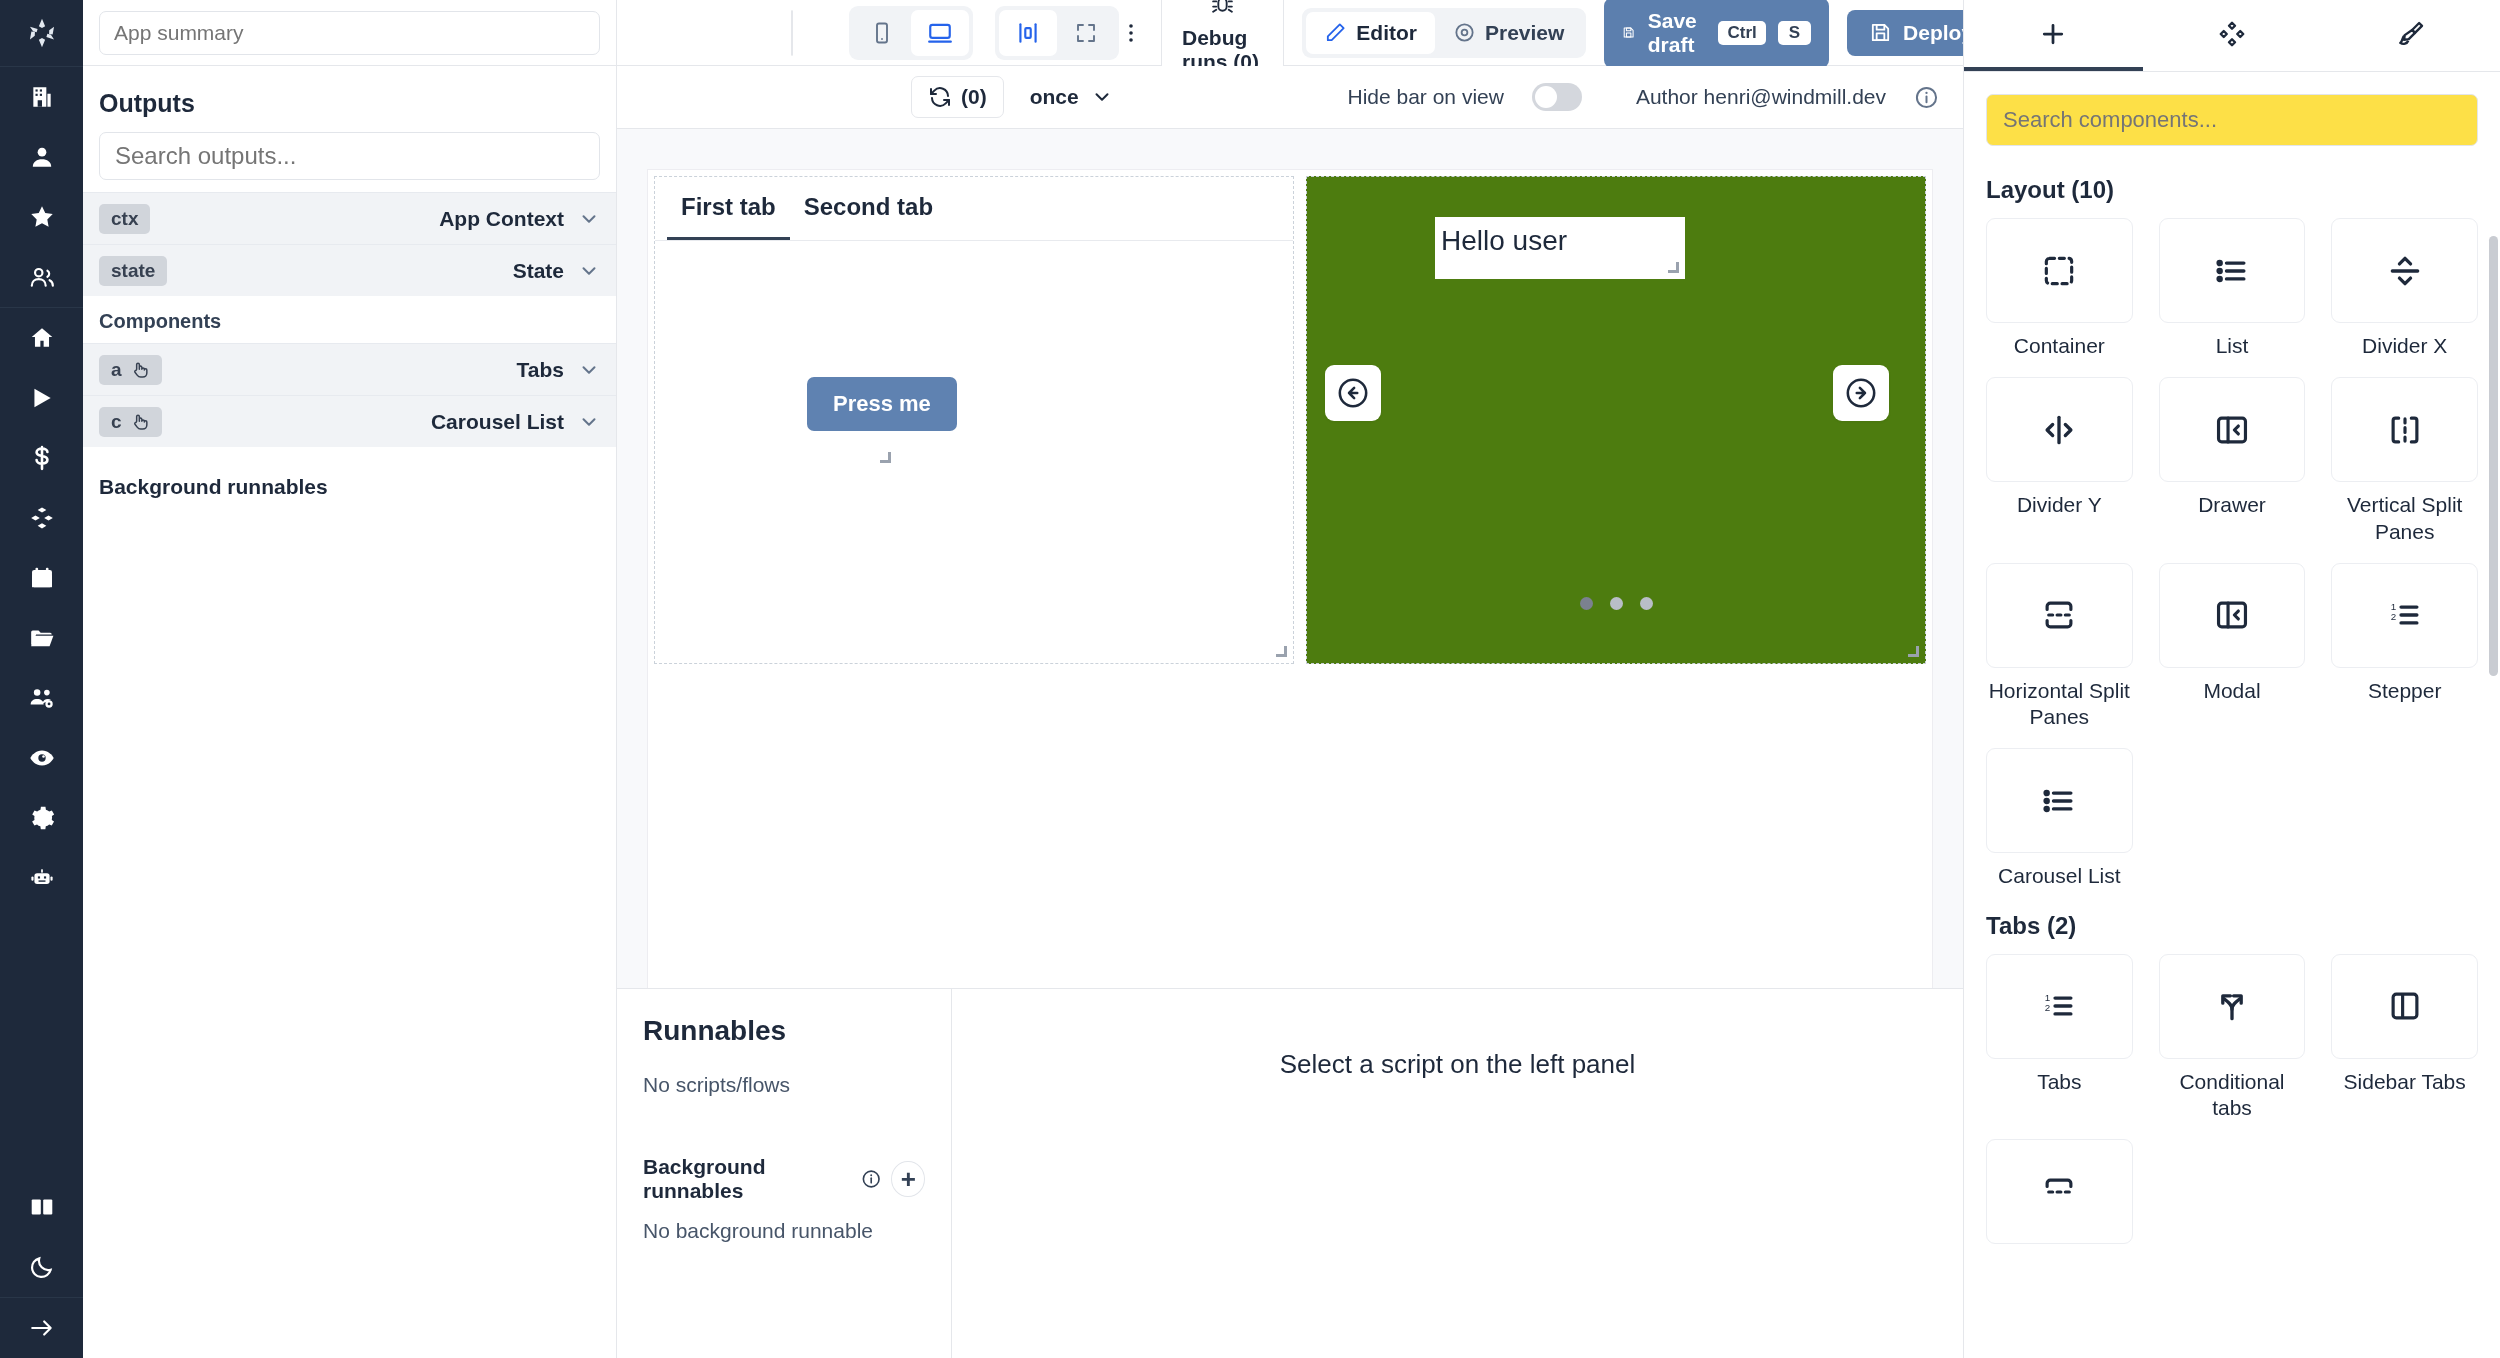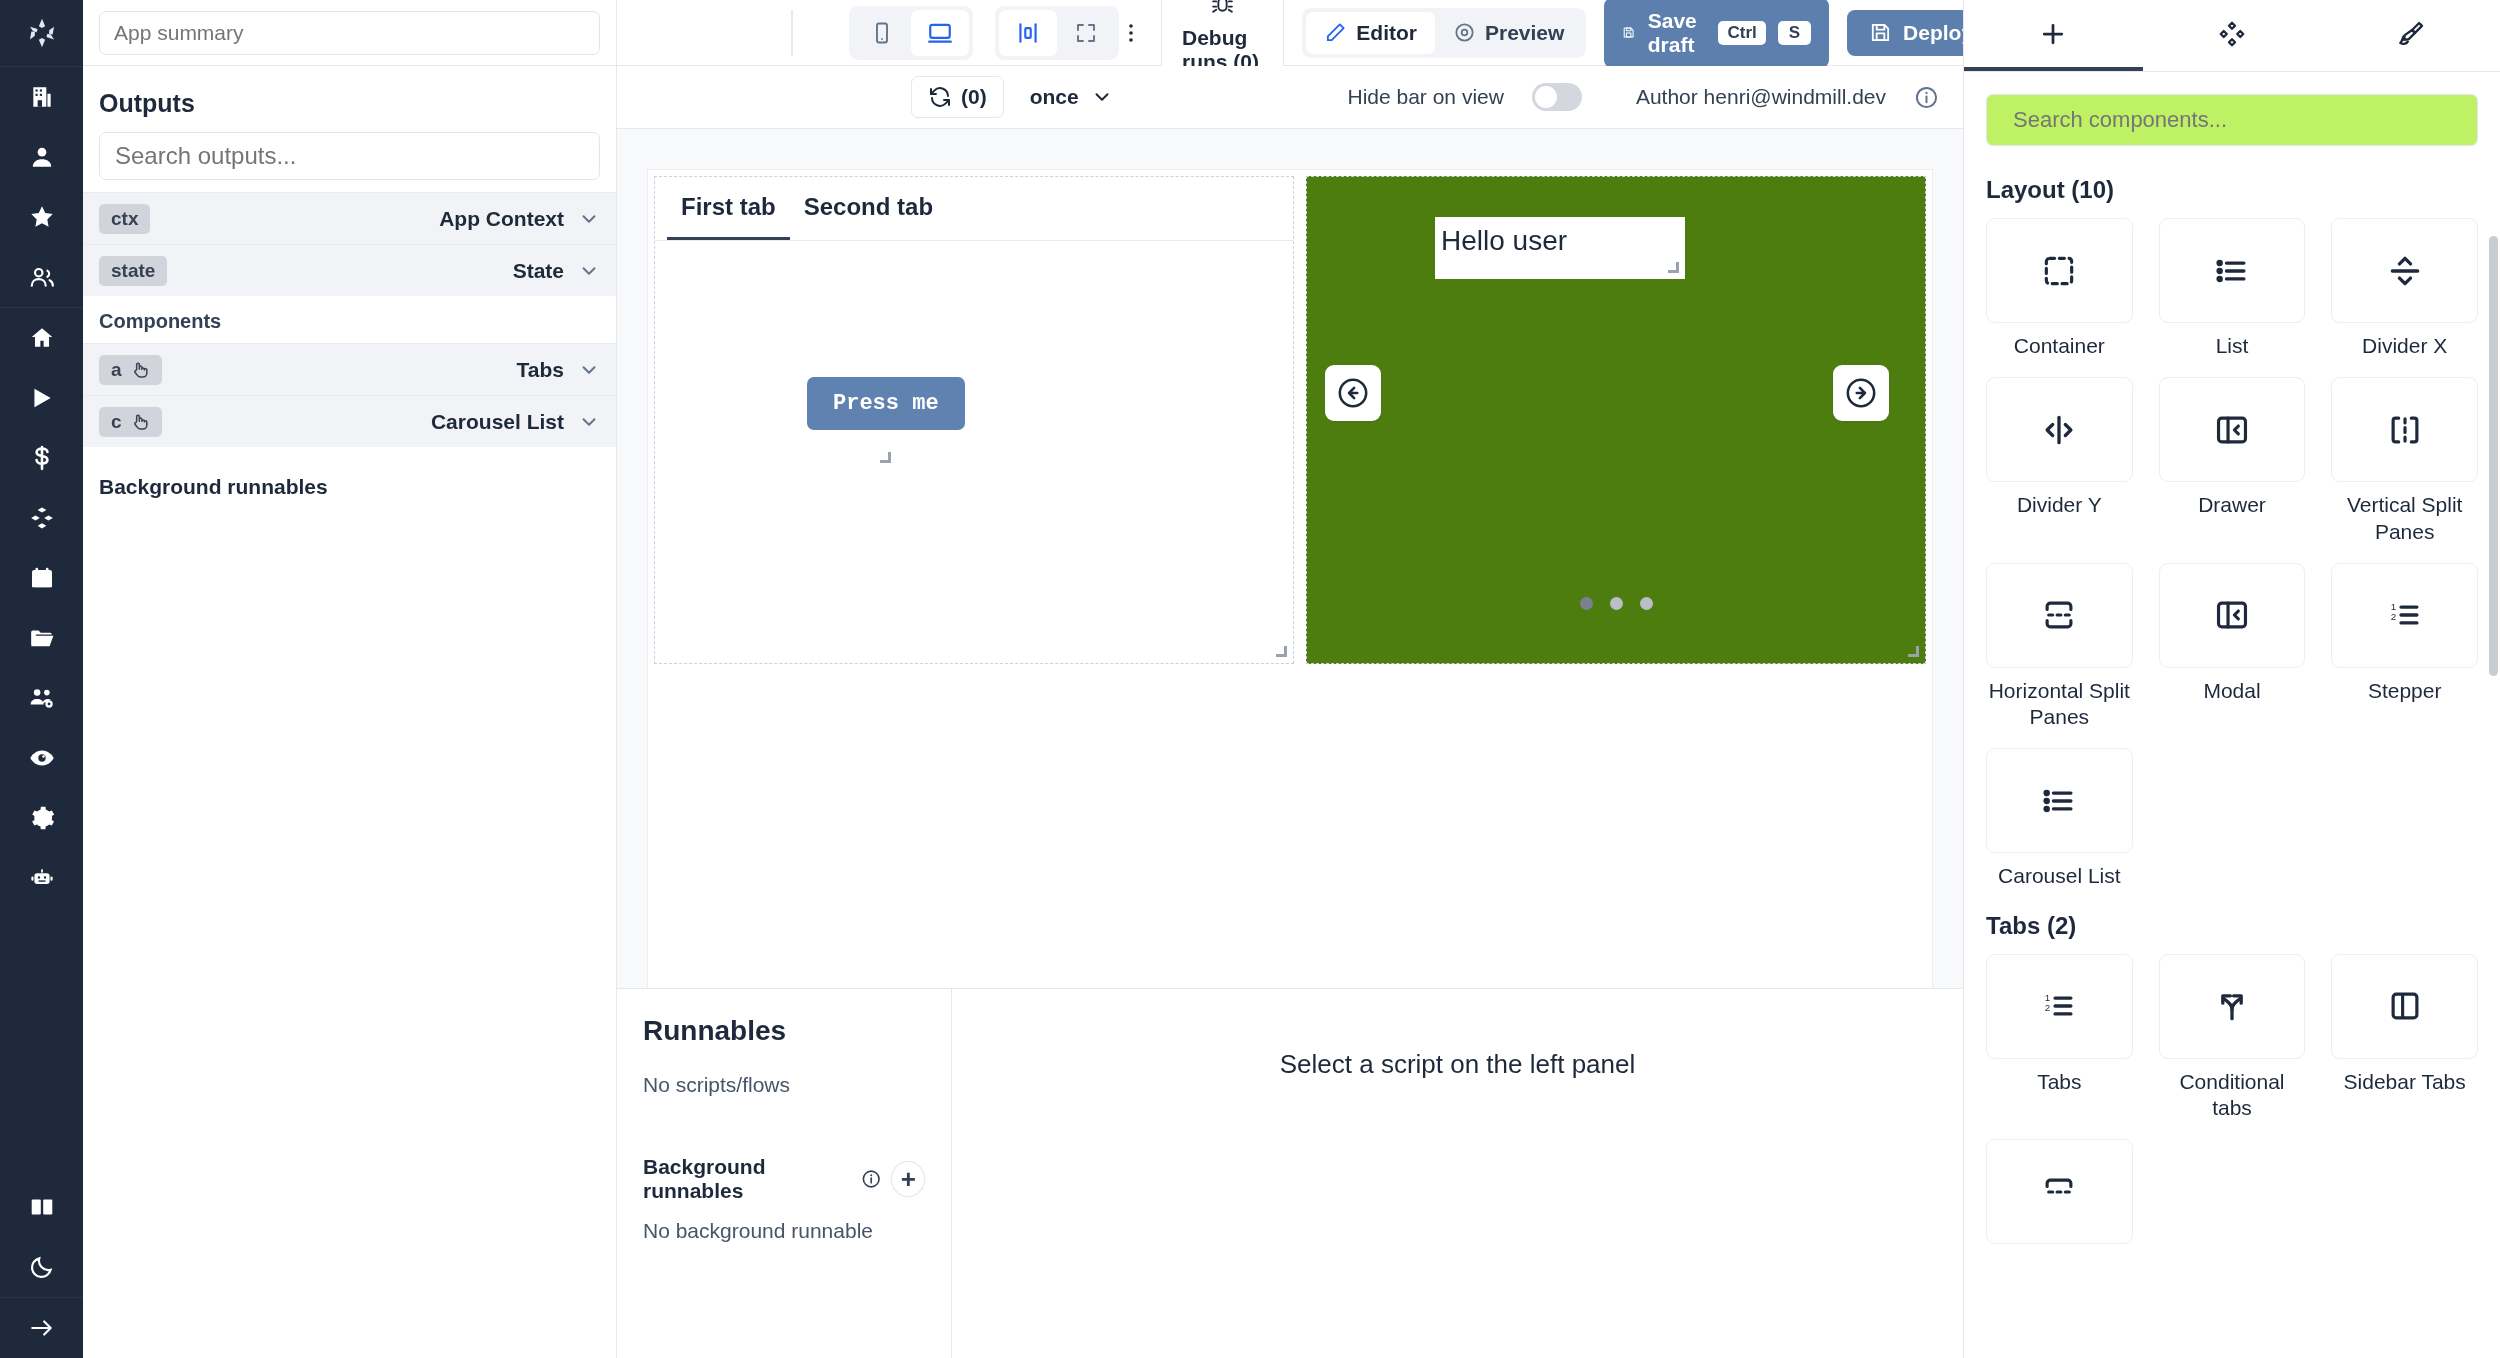--- a/index.html
+++ b/index.html
@@ -134,21 +134,21 @@
   .tabstrip { display: flex; border-bottom: 1px solid #e8eaee; padding: 0 12px; }
   .tab {
     font-size: 24px; font-weight: bold; color: #1e293b;
     padding: 16px 14px; cursor: pointer; border-bottom: 3px solid transparent;
   }
   .tab.active { border-bottom-color: #334155; }
   .press-btn {
     position: absolute; left: 152px; top: 200px;
     background: #5f82b1; color: #fff; border: none; border-radius: 7px;
     padding: 14px 26px; font-size: 22px; font-weight: bold; cursor: pointer;
-    font-family: Liberation Mono, monospace;
+    font-family: Liberation Sans, sans-serif;
   }
   .resize-h {
     position: absolute; width: 11px; height: 11px;
     border-right: 3px solid #9aa2ae; border-bottom: 3px solid #9aa2ae;
   }
   .carousel-comp {
     flex: 1 1 auto; border: 1px dashed #cbd2da; margin: 6px;
     position: relative; background: #4d7c0f;
   }
   .hello-box {
@@ -209,22 +209,22 @@
   .rp-tabs { display: flex; border-bottom: 1px solid #e5e7eb; height: 72px; }
   .rp-tab {
     flex: 1 1 0; display: flex; align-items: center; justify-content: center;
     cursor: pointer; border-bottom: 4px solid transparent; color: #1e293b;
   }
   .rp-tab.active { border-bottom-color: #334155; }
   .rp-tab svg { width: 30px; height: 30px; }
   .rp-search-wrap { padding: 22px 22px 8px 22px; }
   .rp-search {
     width: 100%; height: 52px; border: 1px solid #e2e5ea; border-radius: 7px;
-    padding: 0 26px; font-size: 22px; color: #64748b; outline: none;
-    font-family: "Liberation Sans", sans-serif; background:#bef264;
+    padding: 0 16px; font-size: 22px; color: #64748b; outline: none;
+    font-family: "Liberation Sans", sans-serif; background:#fde047;
   }
   .rp-scroll { flex: 1 1 auto; overflow: hidden; padding: 0 22px 20px 22px; position: relative; }
   .grp-title {
     font-size: 24px; font-weight: bold; color: #1e293b;
     margin: 22px 0 14px 0;
   }
   .grid3 { display: grid; grid-template-columns: repeat(3, 1fr); gap: 18px 26px; }
   .comp-cell { display: flex; flex-direction: column; align-items: center; cursor: pointer; }
   .comp-box {
     width: 100%; height: 105px; border: 1px solid #eceef2; border-radius: 9px;

